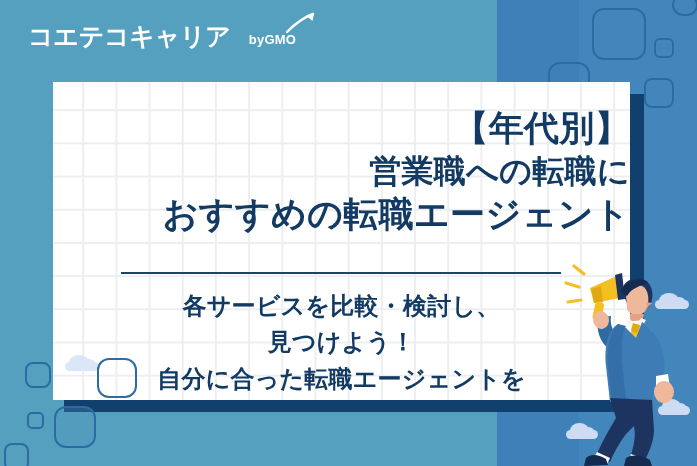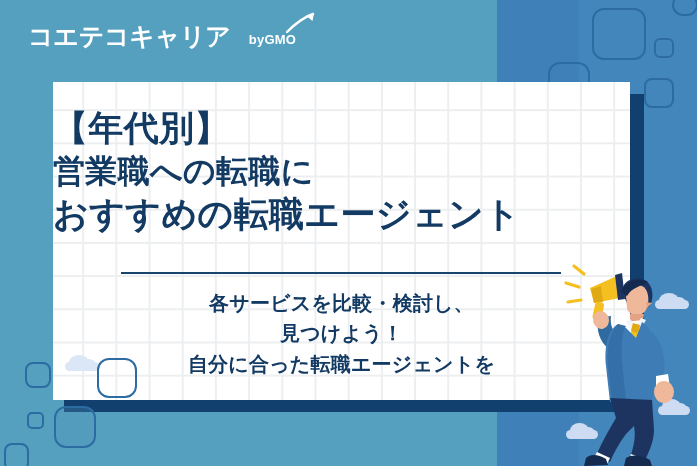--- a/index.html
+++ b/index.html
@@ -106,21 +106,21 @@
     background-position: -4px -6px;
     overflow: hidden;
   }
 
   
   .title-block {
     position: absolute;
     left: 0;
     right: 0;
     top: 24px;
-    text-align: left;
+    text-align: right;
     color: #123a63;
     font-weight: 700;
     letter-spacing: 0.02em;
     line-height: 1.28;
   }
   .t-line1 { font-size: 35px; }
   .t-line2 { font-size: 32px; }
   .t-line3 { font-size: 35px; }
 
   .divider {
@@ -133,21 +133,21 @@
   }
 
   .sub-block {
     position: absolute;
     left: 0;
     right: 0;
     top: 206px;
     text-align: center;
     color: #123a63;
     font-weight: 700;
-    font-size: 20px;
+    font-size: 24px;
     line-height: 1.52;
     letter-spacing: 0.01em;
   }
 
   
   .logo {
     position: absolute;
     left: 28px;
     top: 24px;
     display: flex;

